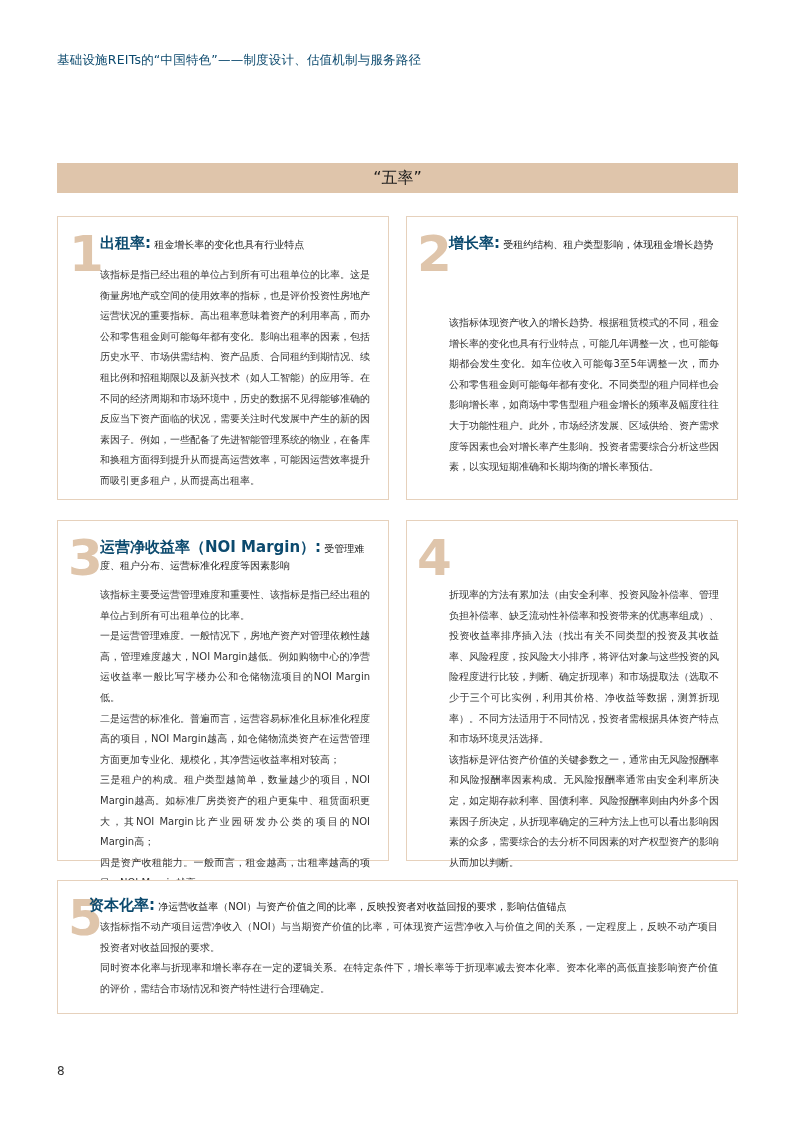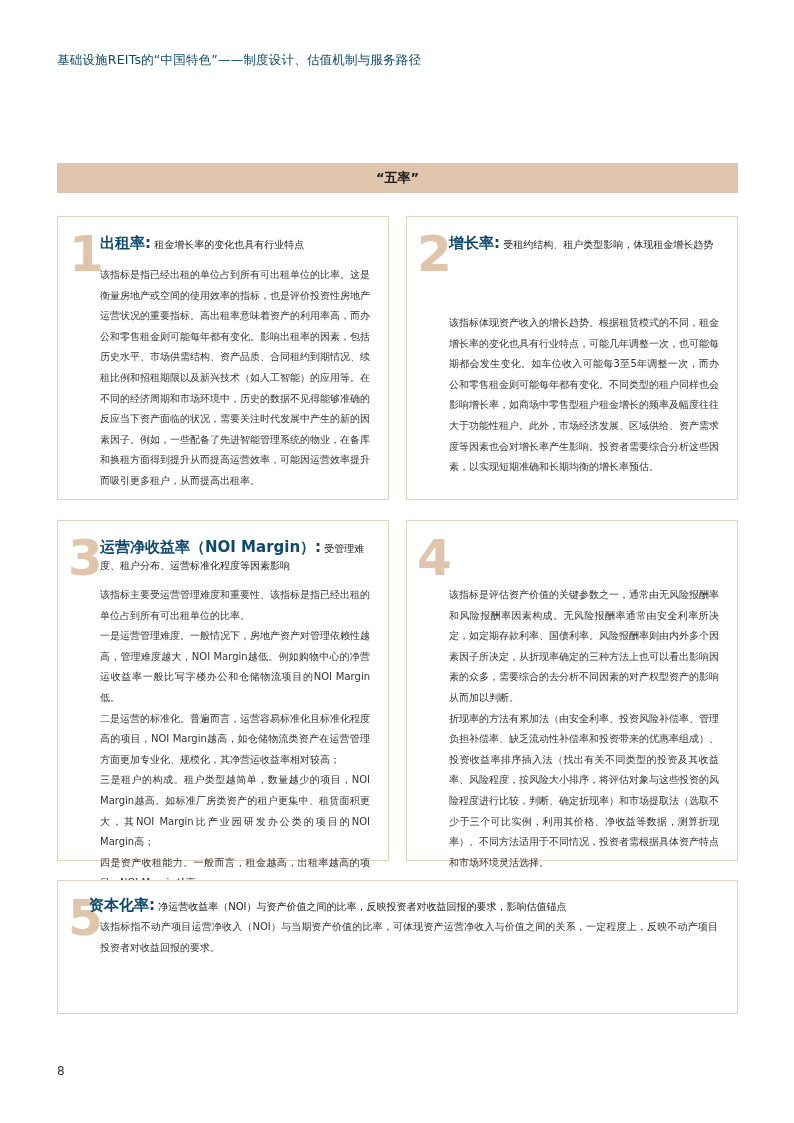--- a/index.html
+++ b/index.html
@@ -1,21 +1,21 @@
 <!DOCTYPE html>
 <html><head>
 <meta charset="utf-8">
 <style>
   html, body { margin: 0; padding: 0; background: #ffffff; }
   body { width: 794px; height: 1123px; position: relative; overflow: hidden;
          font-family: "DejaVu Sans", "Liberation Sans", sans-serif; color: #2b2b2b; }
   .running-header { position: absolute; left: 57px; top: 52px; font-size: 12.5px; color: #0c4a6e; letter-spacing: 0.2px; }
   .banner { position: absolute; left: 57px; top: 163px; width: 681px; height: 30px; background: #dfc5ab;
             display: flex; align-items: center; justify-content: center; }
-  .banner-title { font-size: 13px; font-weight: bold; color: #1a1a1a; }
+  .banner-title { font-size: 16px; font-weight: normal; color: #1a1a1a; }
   .card { position: absolute; border: 1.5px solid #e6d1bc; background: #fff; box-sizing: border-box; }
   .num { position: absolute; font-family: "DejaVu Sans", sans-serif; font-weight: bold; color: #dfc5ab;
          font-size: 50px; line-height: 1; }
   .head { position: absolute; font-size: 10px; line-height: 17px; color: #222; }
   .head .term { font-size: 15px; font-weight: bold; color: #0c4a6e; }
   .body { position: absolute; font-size: 10px; line-height: 20.6px; color: #333; text-align: justify; }
   .body p { margin: 0; }
   .page-num { position: absolute; left: 57px; top: 1064px; font-size: 12px; color: #333; }
 </style>
 </head>
@@ -60,29 +60,30 @@
     <p>一是运营管理难度。一般情况下，房地产资产对管理依赖性越高，管理难度越大，NOI Margin越低。例如购物中心的净营运收益率一般比写字楼办公和仓储物流项目的NOI Margin低。</p>
     <p>二是运营的标准化。普遍而言，运营容易标准化且标准化程度高的项目，NOI Margin越高，如仓储物流类资产在运营管理方面更加专业化、规模化，其净营运收益率相对较高；</p>
     <p>三是租户的构成。租户类型越简单，数量越少的项目，NOI Margin越高。如标准厂房类资产的租户更集中、租赁面积更大，其NOI Margin比产业园研发办公类的项目的NOI Margin高；</p>
     <p>四是资产收租能力。一般而言，租金越高，出租率越高的项目，NOI Margin越高。</p>
   </div>
 </div>
 
 <div class="card" style="left:406px; top:520px; width:332px; height:341px;">
   <div class="num" style="left:10px; top:12px;">4</div>
   <div class="body" style="left:42px; top:64px; width:270px;">
+    <p>折现率的方法有累加法（由安全利率、投资风险补偿率、管理负担补偿率、缺乏流动性补偿率和投资带来的优惠率组成）、投资收益率排序插入法（找出有关不同类型的投资及其收益率、风险程度，按风险大小排序，将评估对象与这些投资的风险程度进行比较，判断、确定折现率）和市场提取法（选取不少于三个可比实例，利用其价格、净收益等数据，测算折现率）。不同方法适用于不同情况，投资者需根据具体资产特点和市场环境灵活选择。</p>
     <p>该指标是评估资产价值的关键参数之一，通常由无风险报酬率和风险报酬率因素构成。无风险报酬率通常由安全利率所决定，如定期存款利率、国债利率。风险报酬率则由内外多个因素因子所决定，从折现率确定的三种方法上也可以看出影响因素的众多，需要综合的去分析不同因素的对产权型资产的影响从而加以判断。</p>
-    <p>折现率的方法有累加法（由安全利率、投资风险补偿率、管理负担补偿率、缺乏流动性补偿率和投资带来的优惠率组成）、投资收益率排序插入法（找出有关不同类型的投资及其收益率、风险程度，按风险大小排序，将评估对象与这些投资的风险程度进行比较，判断、确定折现率）和市场提取法（选取不少于三个可比实例，利用其价格、净收益等数据，测算折现率）。不同方法适用于不同情况，投资者需根据具体资产特点和市场环境灵活选择。</p>
   </div>
 </div>
 
 <div class="card" style="left:57px; top:880px; width:681px; height:134px;">
   <div class="num" style="left:10px; top:12px;">5</div>
   <div class="head" style="left:31px; top:16px; width:620px;">
     <span class="term">资本化率:</span>
     <span>净运营收益率（NOI）与资产价值之间的比率，反映投资者对收益回报的要求，影响估值锚点</span>
   </div>
   <div class="body" style="left:42px; top:36px; width:618px;">
     <p>该指标指不动产项目运营净收入（NOI）与当期资产价值的比率，可体现资产运营净收入与价值之间的关系，一定程度上，反映不动产项目投资者对收益回报的要求。</p>
+    <p>同时资本化率与折现率和增长率存在一定的逻辑关系。在特定条件下，增长率等于折现率减去资本化率。资本化率的高低直接影响资产价值的评价，需结合市场情况和资产特性进行合理确定。</p>
   </div>
 </div>
 
 <div class="page-num">8</div>
 
 </body></html>

